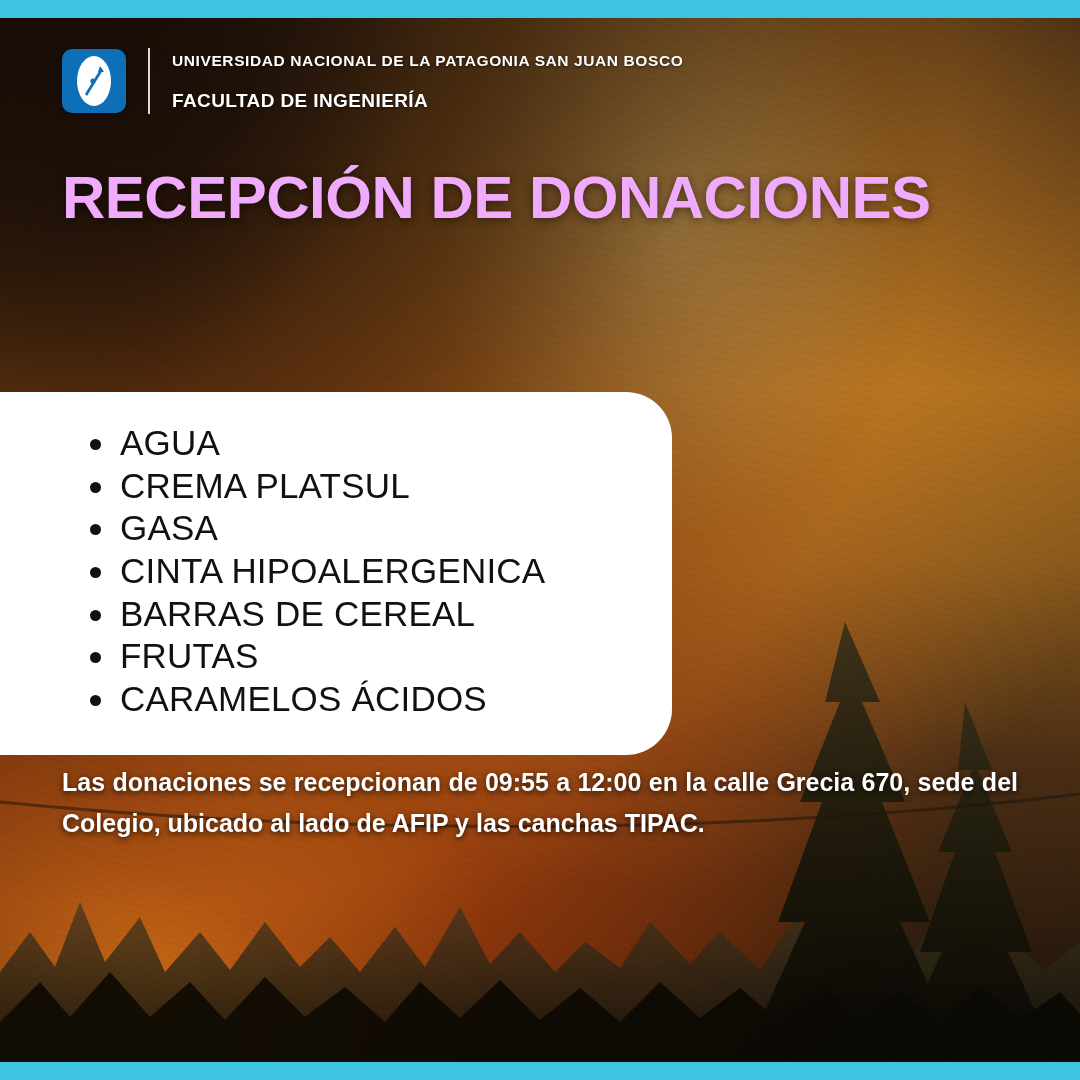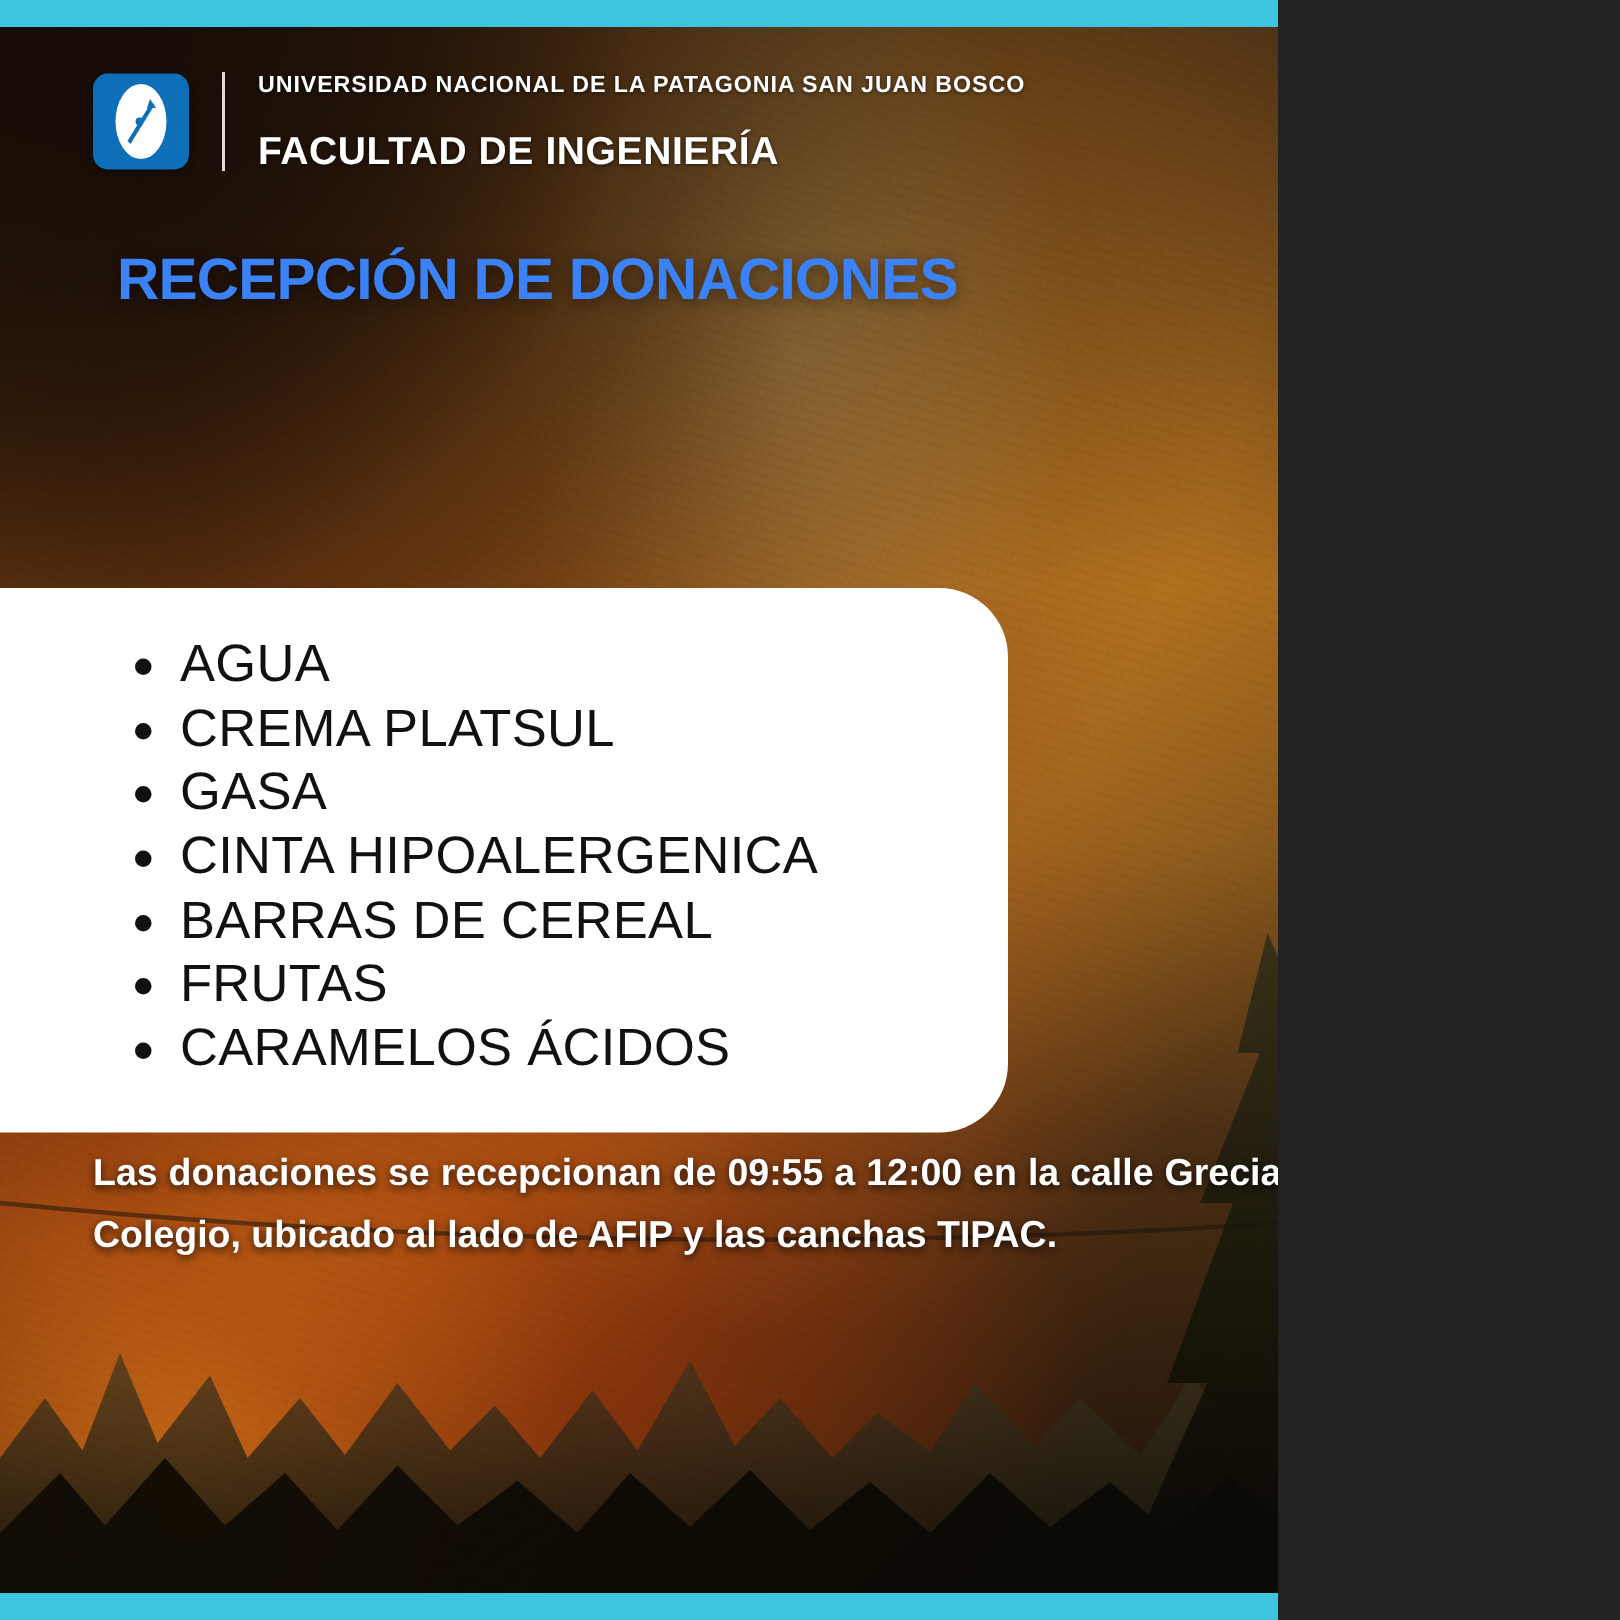--- a/index.html
+++ b/index.html
@@ -2,21 +2,21 @@
 <html lang="es"><head>
 <meta charset="utf-8">
 <style>
   html, body {
     margin: 0;
     padding: 0;
     background: #222;
   }
   .poster {
     position: relative;
-    width: 852px;
+    width: 1080px;
     height: 1080px;
     overflow: hidden;
     font-family: "Liberation Sans", sans-serif;
     background: #2a1a10;
   }
 
   
   .bg {
     position: absolute;
     inset: 0;
@@ -108,36 +108,36 @@
   .univ {
     color: #ffffff;
     font-size: 15.5px;
     font-weight: bold;
     letter-spacing: 0.6px;
     line-height: 1.1;
     text-shadow: 0 1px 3px rgba(0,0,0,0.6);
   }
   .faculty {
     color: #ffffff;
-    font-size: 26px;
+    font-size: 19px;
     font-weight: bold;
     letter-spacing: 0.4px;
     margin-top: 22px;
     line-height: 1.05;
     text-shadow: 0 1px 3px rgba(0,0,0,0.6);
   }
 
   
   .headline {
     position: absolute;
     top: 166px;
-    left: 78px;
+    left: 62px;
     width: 970px;
-    color: #3b82f6;
-    font-size: 39px;
+    color: #f0abfc;
+    font-size: 60px;
     font-weight: bold;
     line-height: 1.08;
     letter-spacing: -0.5px;
     text-transform: uppercase;
     text-shadow: 0 2px 10px rgba(0,0,0,0.45);
     z-index: 5;
   }
   .headline div { white-space: nowrap; }
 
   

